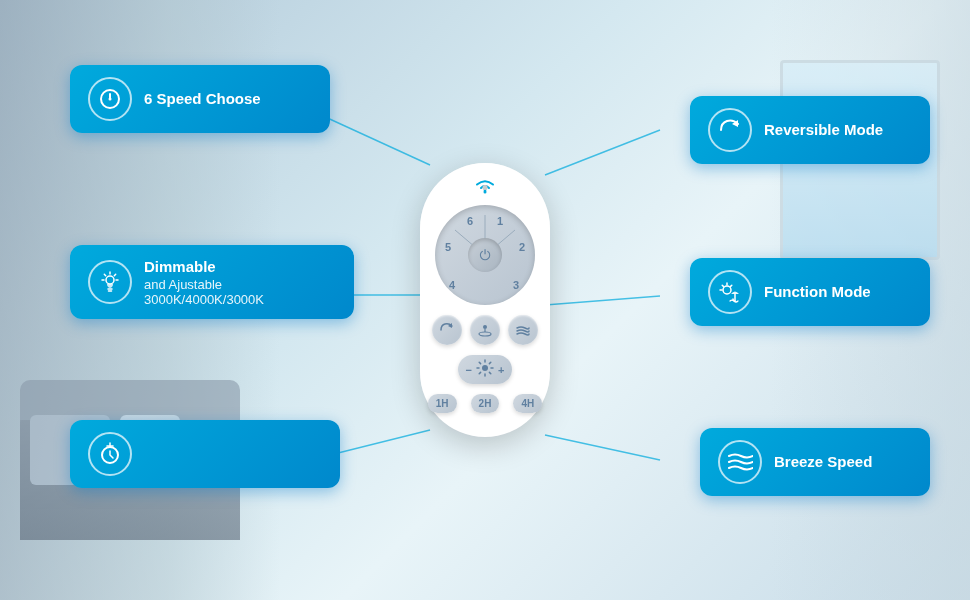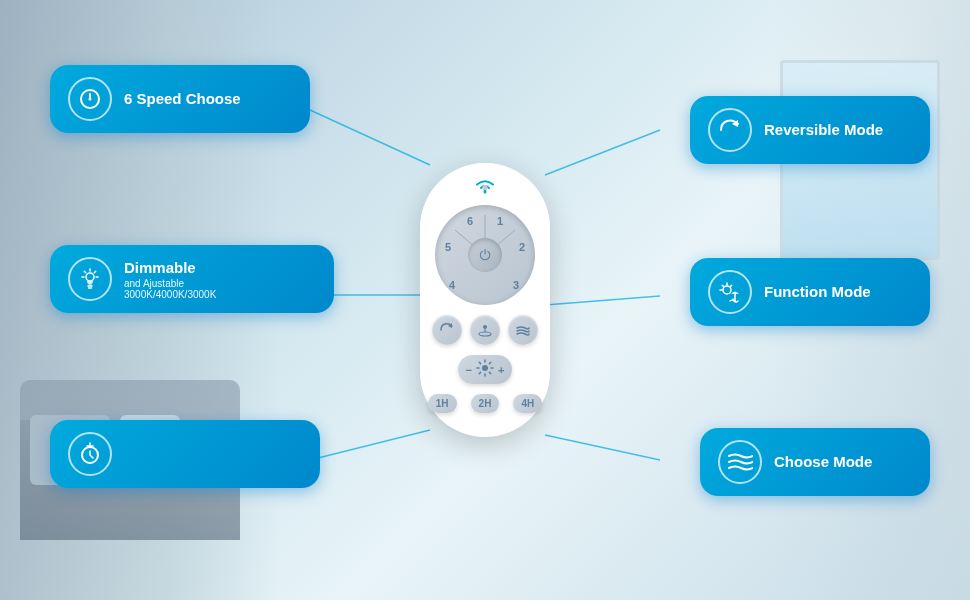--- a/index.html
+++ b/index.html
@@ -74,27 +74,28 @@
       background: linear-gradient(180deg, #d8eef8 0%, #b8ddf0 100%);
       border: 3px solid #c8d8e0;
       border-radius: 4px;
       opacity: 0.8;
     }
 
     
     .feature-box {
       position: absolute;
       background: linear-gradient(135deg, #00aadd 0%, #0088cc 100%);
-      border-radius: 18px;
+      border-radius: 12px;
       color: white;
       display: flex;
       align-items: center;
       padding: 12px 18px;
       gap: 12px;
       box-shadow: 0 4px 15px rgba(0,120,200,0.4);
+      margin-left: 20px;
     }
 
     .feature-box .icon-circle {
       width: 44px;
       height: 44px;
       border-radius: 50%;
       border: 2px solid rgba(255,255,255,0.7);
       display: flex;
       align-items: center;
       justify-content: center;
@@ -107,21 +108,21 @@
       flex-direction: column;
     }
 
     .feature-box .title {
       font-size: 15px;
       font-weight: bold;
       line-height: 1.3;
     }
 
     .feature-box .subtitle {
-      font-size: 10px;
+      font-size: 13px;
       opacity: 0.9;
     }
 
     
     svg.connectors {
       position: absolute;
       inset: 0;
       width: 970px;
       height: 600px;
       pointer-events: none;
@@ -442,15 +443,15 @@
 
 <div class="feature-box" style="right:40px; top:428px; width:230px;">
   <div class="icon-circle">
     <svg width="26" height="22" viewBox="0 0 26 22">
       <path d="M2 5 Q8 2 14 5 Q20 8 26 5" stroke="white" stroke-width="2" fill="none" stroke-linecap="round"></path>
       <path d="M2 11 Q8 8 14 11 Q20 14 26 11" stroke="white" stroke-width="2" fill="none" stroke-linecap="round"></path>
       <path d="M2 17 Q8 14 14 17 Q20 20 26 17" stroke="white" stroke-width="2" fill="none" stroke-linecap="round"></path>
     </svg>
   </div>
   <div class="text-content">
-    <span class="title">Choose Mode</span>
+    <span class="title">Breeze Speed</span>
   </div>
 </div>
 
 </body></html>

